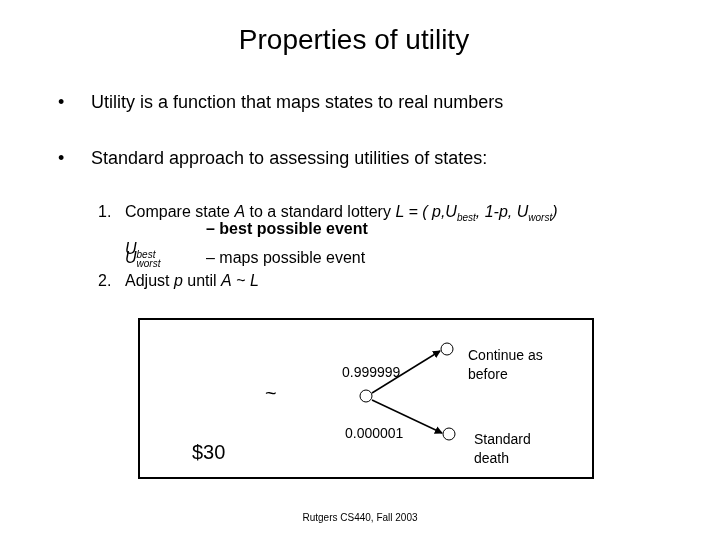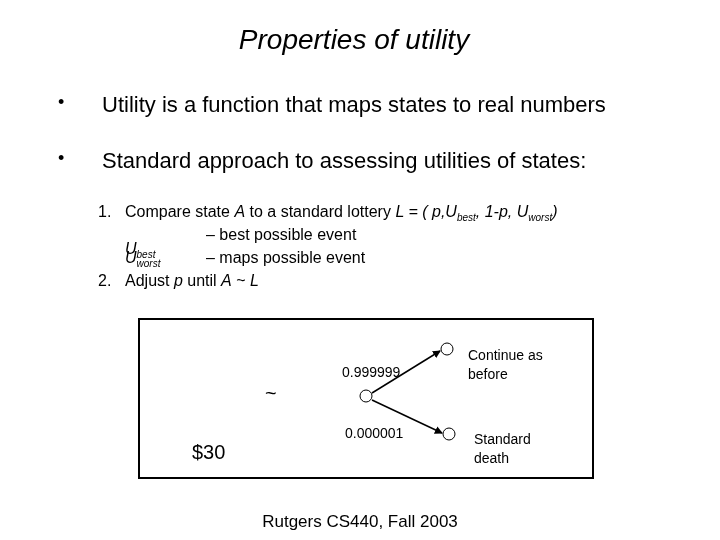--- a/index.html
+++ b/index.html
@@ -2,32 +2,32 @@
 <html><head>
   <meta charset="utf-8">
   <style>
     html, body { margin: 0; padding: 0; }
     body {
       width: 720px; height: 540px; position: relative; overflow: hidden;
       background: #ffffff; color: #000000;
       font-family: "Liberation Sans", sans-serif;
     }
     .abs { position: absolute; white-space: nowrap; }
-    .title { left: 0; width: 708px; top: 24px; text-align: center; font-size: 28px; font-style: italic; }
-    .bullet { font-size: 22px; margin-left: 11px; }
+    .title { left: 0; width: 708px; top: 24px; text-align: center; font-size: 28px; }
+    .bullet { font-size: 18px; }
     .bullet-dot { left: 58px; font-size: 18px; }
     .num { font-size: 16px; }
     .sub { font-size: 10px; position: relative; top: 4px; font-style: italic; }
     .it { font-style: italic; }
     .box {
       position: absolute; left: 138px; top: 318px; width: 456px; height: 161px;
       border: 2px solid #000; box-sizing: border-box;
     }
     .dlabel { font-size: 14px; }
-    .footer { left: 0; width: 720px; top: 512px; text-align: center; font-size: 17px; }
+    .footer { left: 0; width: 720px; top: 512px; text-align: center; font-size: 10px; }
     svg { position: absolute; left: 0; top: 0; }
   </style>
 </head>
 <body>
 
 <div class="abs title">Properties of utility</div>
 
 <div class="abs bullet-dot" style="top:92px;">•</div>
 <div class="abs bullet" style="left:91px; top:92px;">Utility is a function that maps states to real numbers</div>
 
@@ -35,21 +35,21 @@
 <div class="abs bullet" style="left:91px; top:148px;">Standard approach to assessing utilities of states:</div>
 
 <div class="abs num" style="left:98px; top:203px;">1.</div>
 <div class="abs num" style="left:125px; top:203px;text-align:right;">
   <span>Compare state </span><span class="it">A</span><span> to a standard lottery </span><span class="it">L</span><span class="it"> = ( </span><span class="it">p</span><span class="it">,</span><span class="it">U</span><span class="sub">best</span><span class="it">, 1-</span><span class="it">p</span><span class="it">, </span><span class="it">U</span><span class="sub">worst</span><span class="it">)</span>
 </div>
 
 <div class="abs num" style="left:125px; top:240px;text-align:right;">
   <span class="it">U</span><span class="sub">best</span>
 </div>
-<div class="abs num" style="left:206px; top:226px;">– best possible event</div>
+<div class="abs num" style="left:206px; top:220px;font-weight:bold;">– best possible event</div>
 
 <div class="abs num" style="left:125px; top:249px;">
   <span class="it">U</span><span class="sub">worst</span>
 </div>
 <div class="abs num" style="left:206px; top:249px;">– maps possible event</div>
 
 <div class="abs num" style="left:98px; top:272px;">2.</div>
 <div class="abs num" style="left:125px; top:272px;">
   <span>Adjust </span><span class="it">p</span><span> until </span><span class="it">A</span><span> ~ </span><span class="it">L</span>
 </div>

